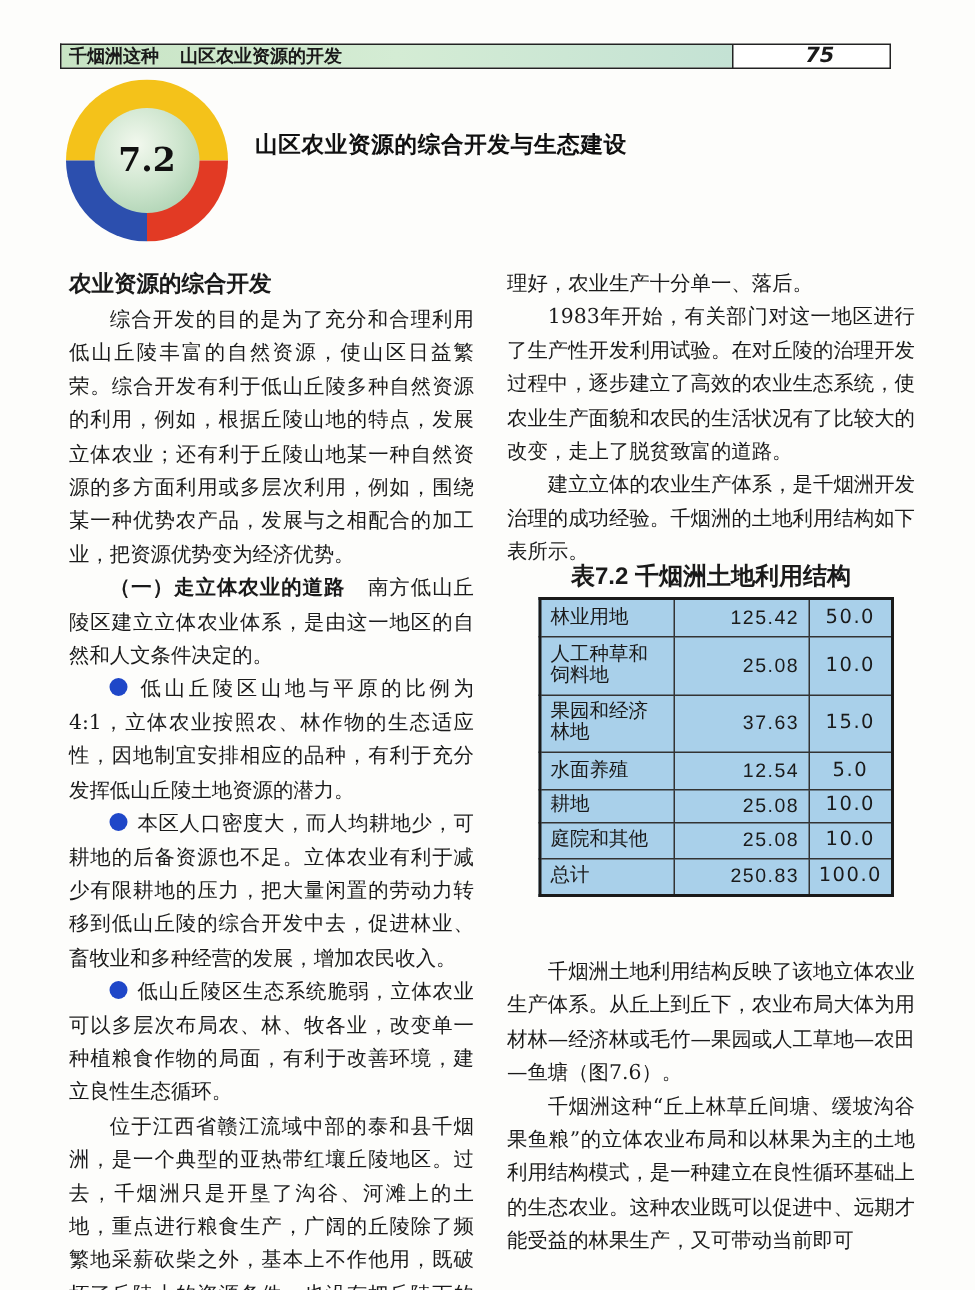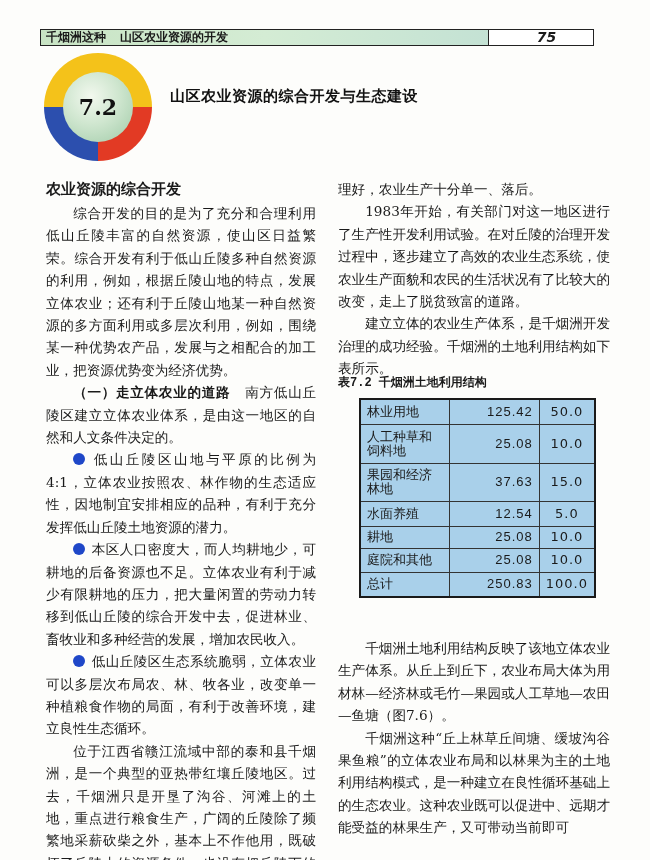--- a/index.html
+++ b/index.html
@@ -25,22 +25,22 @@
   .title { position:absolute; left:170px; top:87px; font-family:"DejaVu Serif", serif; font-weight:bold;
            font-size:15px; letter-spacing:0.5px; color:#111; }
   .col { position:absolute; font-size:13.6px; line-height:22.4px; }
   .col p { margin:0; text-indent:2em; text-align:justify; }
   .col p.ni { text-indent:0; }
   .lc { left:46px; top:178px; width:270px; }
   .rc { left:338px; top:178px; width:272px; }
   .h2 { font-family:"DejaVu Sans", sans-serif; font-weight:bold; font-size:15px; line-height:22px; margin-bottom:2px; }
   .sub { font-family:"DejaVu Sans", sans-serif; font-weight:bold; }
   .dot { display:inline-block; width:12px; height:12px; border-radius:50%; background:#1f47c8; vertical-align:-1px; margin-right:6px; }
-  .tcap { position:absolute; left:338px; top:374px; width:272px; 
-          font-family:Liberation Mono, monospace; font-weight:bold; font-size:12px; }
+  .tcap { position:absolute; left:338px; top:374px; width:272px; text-align:center;
+          font-family:Liberation Sans, sans-serif; font-weight:bold; font-size:16px; }
   table.lu { position:absolute; left:359px; top:398px; width:237px; border-collapse:collapse;
              background:#a9d0ea; border:2px solid #1a1a1a; font-size:13px; }
   table.lu td { border:1.3px solid #333; padding:0 6px; line-height:14px; }
   table.lu td.c1 { width:85px; text-align:left; }
   table.lu td.c2 { width:82px; text-align:right; font-family:Liberation Sans, sans-serif; letter-spacing:1px; }
   table.lu td.c3 { text-align:center; font-family:"DejaVu Sans", sans-serif; letter-spacing:1px; }
   table.lu tr.h td { text-align:center; font-family:"DejaVu Serif", serif; letter-spacing:0; }
 </style>
 </head>
 <body>

